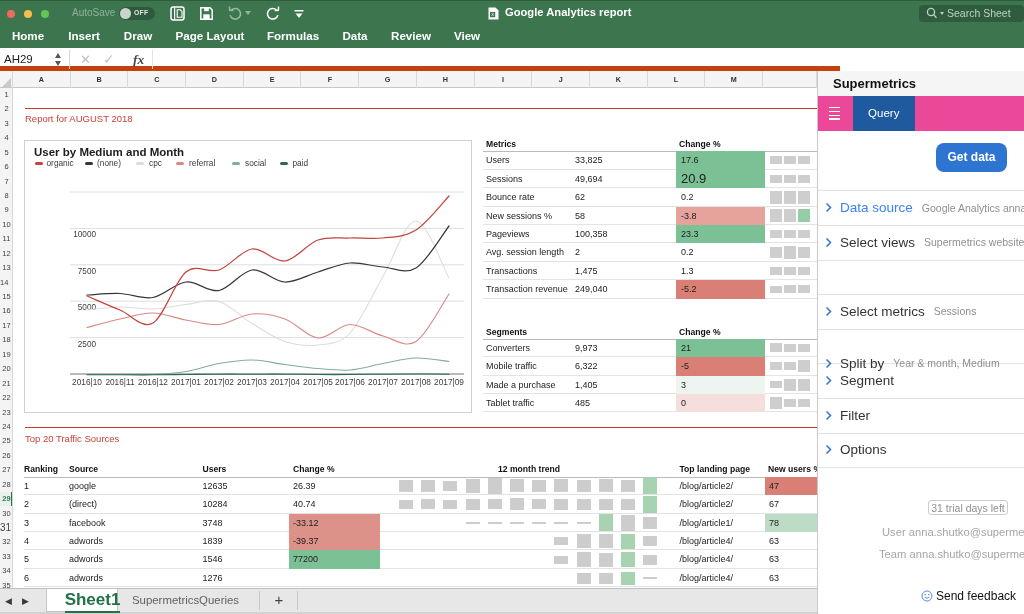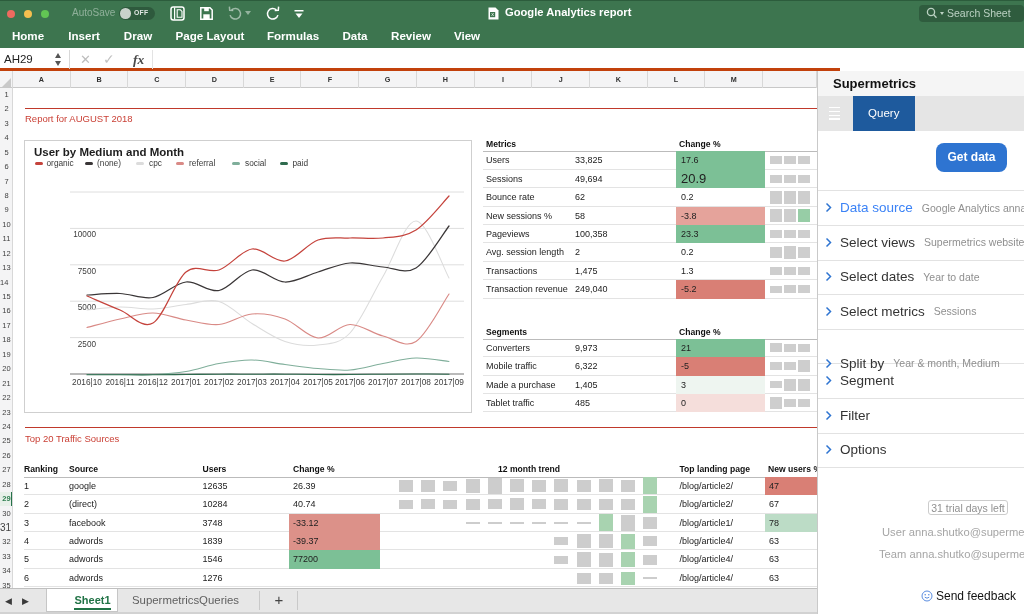--- a/index.html
+++ b/index.html
@@ -57,21 +57,21 @@
   <div style="position:absolute;left:505px;top:5px;font-size:11.2px;font-weight:bold;color:#fff">Google Analytics report</div>
   <div style="position:absolute;left:919px;top:4px;width:105px;height:16.5px;border-radius:4px;background:rgba(10,30,18,0.28)">
      <svg width="14" height="13" viewBox="0 0 14 13" style="position:absolute;left:7px;top:2px">
           <circle cx="5" cy="5" r="3.6" fill="none" stroke="#bcd2c3" stroke-width="1.3"></circle>
           <line x1="7.7" y1="7.7" x2="10.5" y2="10.7" stroke="#bcd2c3" stroke-width="1.3"></line>
         </svg>
      <div style="position:absolute;left:21px;top:6.5px;width:0;height:0;border-left:2.8px solid transparent;border-right:2.8px solid transparent;border-top:3.5px solid #bcd2c3"></div>
      <div style="position:absolute;left:28px;top:0;line-height:16.5px;font-size:10.5px;color:rgba(220,236,226,0.8)">Search Sheet</div>
   </div>
 </div>
-<div style="position:absolute;left:0;top:48px;width:840px;height:23px;background:#fff;border-bottom:3px solid #c2410c">
+<div style="position:absolute;left:0;top:48px;width:840px;height:23px;background:#fff;border-bottom:5px solid #c2410c">
   <div style="position:absolute;left:4px;top:0;line-height:23px;font-size:11.5px;color:#222">AH29</div>
   <div style="position:absolute;left:55px;top:4.5px;width:0;height:0;border-left:3.5px solid transparent;border-right:3.5px solid transparent;border-bottom:5px solid #555"></div>
   <div style="position:absolute;left:55px;top:13px;width:0;height:0;border-left:3.5px solid transparent;border-right:3.5px solid transparent;border-top:5px solid #555"></div>
   <div style="position:absolute;left:69px;top:2px;height:19px;border-left:1px solid #d8d8d8"></div>
   <div style="position:absolute;left:80px;top:0;line-height:23px;font-size:13px;color:#bdbdbd">✕</div>
   <div style="position:absolute;left:103px;top:0;line-height:23px;font-size:14px;color:#c2c2c2">✓</div>
   <div style="position:absolute;left:133px;top:0;line-height:23px;font-size:13.5px;color:#4a4a4a;font-family:'Liberation Serif',serif;font-style:italic;font-weight:bold">fx</div>
   <div style="position:absolute;left:152px;top:2px;height:19px;border-left:1px solid #e3e3e3"></div>
 </div>
 <div style="position:absolute;left:0;top:71px;width:817px;height:17px;background:#f4f4f5;border-bottom:1px solid #c8c8c8">
@@ -389,31 +389,31 @@
         <div style="position:absolute;left:598.8px;top:572.6px;width:14px;height:11px;background:#cdcdcd"></div>
         <div style="position:absolute;left:621.0px;top:571.6px;width:14px;height:13px;background:#a8d3b0"></div>
         <div style="position:absolute;left:643.2px;top:576.8px;width:14px;height:2.5px;background:#cdcdcd"></div>
  </div>
 </div>
 <div style="position:absolute;left:0;top:588px;width:817px;height:26px;background:#e7e7e7;border-top:1px solid #bfbfbf">
       <div style="position:absolute;left:0;top:22.5px;width:817px;height:3.5px;background:#d2d2d2"></div>
   <div style="position:absolute;left:5px;top:0;line-height:24px;font-size:9px;color:#3a3a3a">◀</div>
   <div style="position:absolute;left:22px;top:0;line-height:24px;font-size:9px;color:#3a3a3a">▶</div>
   <div style="position:absolute;left:46px;top:0px;width:71.5px;height:22.5px;background:#fff;border:1px solid #c6c6c6;border-top:none"></div>
-  <div style="position:absolute;left:46px;top:0px;width:93px;height:23px;text-align:center;line-height:22px;font-size:11px;font-weight:bold;color:#217346"><span style="border-bottom:2px solid #217346;padding-bottom:1.5px">Sheet1</span></div>
+  <div style="position:absolute;left:46px;top:0px;width:93px;height:23px;text-align:center;line-height:22px;font-size:17px;font-weight:bold;color:#217346"><span style="border-bottom:2px solid #217346;padding-bottom:1.5px">Sheet1</span></div>
   <div style="position:absolute;left:124px;top:0px;width:123px;height:23px;text-align:center;line-height:22px;font-size:11.4px;color:#5f5f5f">SupermetricsQueries</div>
   <div style="position:absolute;left:259px;top:2px;height:19px;border-left:1px solid #c9c9c9"></div>
   <div style="position:absolute;left:266px;top:0px;width:26px;height:23px;text-align:center;line-height:22px;font-size:15px;color:#444">+</div>
   <div style="position:absolute;left:297px;top:2px;height:19px;border-left:1px solid #c9c9c9"></div>
 </div>
 <div style="position:absolute;left:817px;top:71px;width:207px;height:543px;background:#fff;border-left:1px solid #c9c9c9;overflow:hidden">
   <div style="position:absolute;left:0;top:0;width:207px;height:25px;background:#f5f5f5;">
      <div style="position:absolute;left:15px;top:0;line-height:25px;font-size:13px;font-weight:bold;color:#111">Supermetrics</div>
   </div>
-  <div style="position:absolute;left:0;top:25px;width:207px;height:35.4px;background:#e5e5e5">
+  <div style="position:absolute;left:0;top:25px;width:207px;height:35.4px;background:#ec4899">
      <div style="position:absolute;left:11px;top:11px;width:11px">
         <div style="height:1.3px;background:#fff;margin-bottom:2.5px"></div>
           <div style="height:1.3px;background:#fff;margin-bottom:2.5px"></div>
           <div style="height:1.3px;background:#fff;margin-bottom:2.5px"></div>
           <div style="height:1.3px;background:#fff"></div>
      </div>
      <div style="position:absolute;left:35px;top:0;width:61.5px;height:35.4px;background:#1e5a9d;color:#fff;font-size:11.5px;text-align:center;line-height:35.4px">Query</div>
   </div>
   <div style="position:absolute;left:118px;top:71.6px;width:71px;height:29px;background:#2e74d1;border-radius:8px;color:#fff;font-weight:bold;font-size:12px;text-align:center;line-height:29px">Get data</div>
   <div style="position:absolute;left:0px;top:119.3px;width:207px;border-top:1px solid #e2e2e2"></div>
@@ -427,27 +427,20 @@
       </div>
       <div style="position:absolute;left:0px;top:188.5px;width:207px;border-top:1px solid #e2e2e2"></div>
       <div style="position:absolute;left:7px;top:153.9px;height:34.6px;display:flex;align-items:center;">
         <svg width="7" height="11" viewBox="0 0 7 11" style="flex:none">
           <path d="M1.5,1.5 L5.5,5.5 L1.5,9.5" fill="none" stroke="#2e74d1" stroke-width="1.5"></path>
         </svg>
         <span style="font-size:13.5px;color:#333;margin-left:8px;white-space:nowrap">Select views</span>
         <span style="font-size:10.5px;color:#8f8f8f;margin-left:9px;white-space:nowrap">Supermetrics website:</span>
       </div>
       <div style="position:absolute;left:0px;top:223.1px;width:207px;border-top:1px solid #e2e2e2"></div>
-      <div style="position:absolute;left:7px;top:188.5px;height:34.6px;display:flex;align-items:center;">
-        <svg width="7" height="11" viewBox="0 0 7 11" style="flex:none">
-          <path d="M1.5,1.5 L5.5,5.5 L1.5,9.5" fill="none" stroke="#2e74d1" stroke-width="1.5"></path>
-        </svg>
-        <span style="font-size:13.5px;color:#333;margin-left:8px;white-space:nowrap">Select dates</span>
-        <span style="font-size:10.5px;color:#8f8f8f;margin-left:9px;white-space:nowrap">Year to date</span>
-      </div>
       <div style="position:absolute;left:0px;top:257.7px;width:207px;border-top:1px solid #e2e2e2"></div>
       <div style="position:absolute;left:7px;top:223.1px;height:34.6px;display:flex;align-items:center;">
         <svg width="7" height="11" viewBox="0 0 7 11" style="flex:none">
           <path d="M1.5,1.5 L5.5,5.5 L1.5,9.5" fill="none" stroke="#2e74d1" stroke-width="1.5"></path>
         </svg>
         <span style="font-size:13.5px;color:#333;margin-left:8px;white-space:nowrap">Select metrics</span>
         <span style="font-size:10.5px;color:#8f8f8f;margin-left:9px;white-space:nowrap">Sessions</span>
       </div>
       <div style="position:absolute;left:0px;top:292.3px;width:207px;border-top:1px solid #e2e2e2"></div>
       <div style="position:absolute;left:7px;top:275px;height:34.6px;display:flex;align-items:center;">

